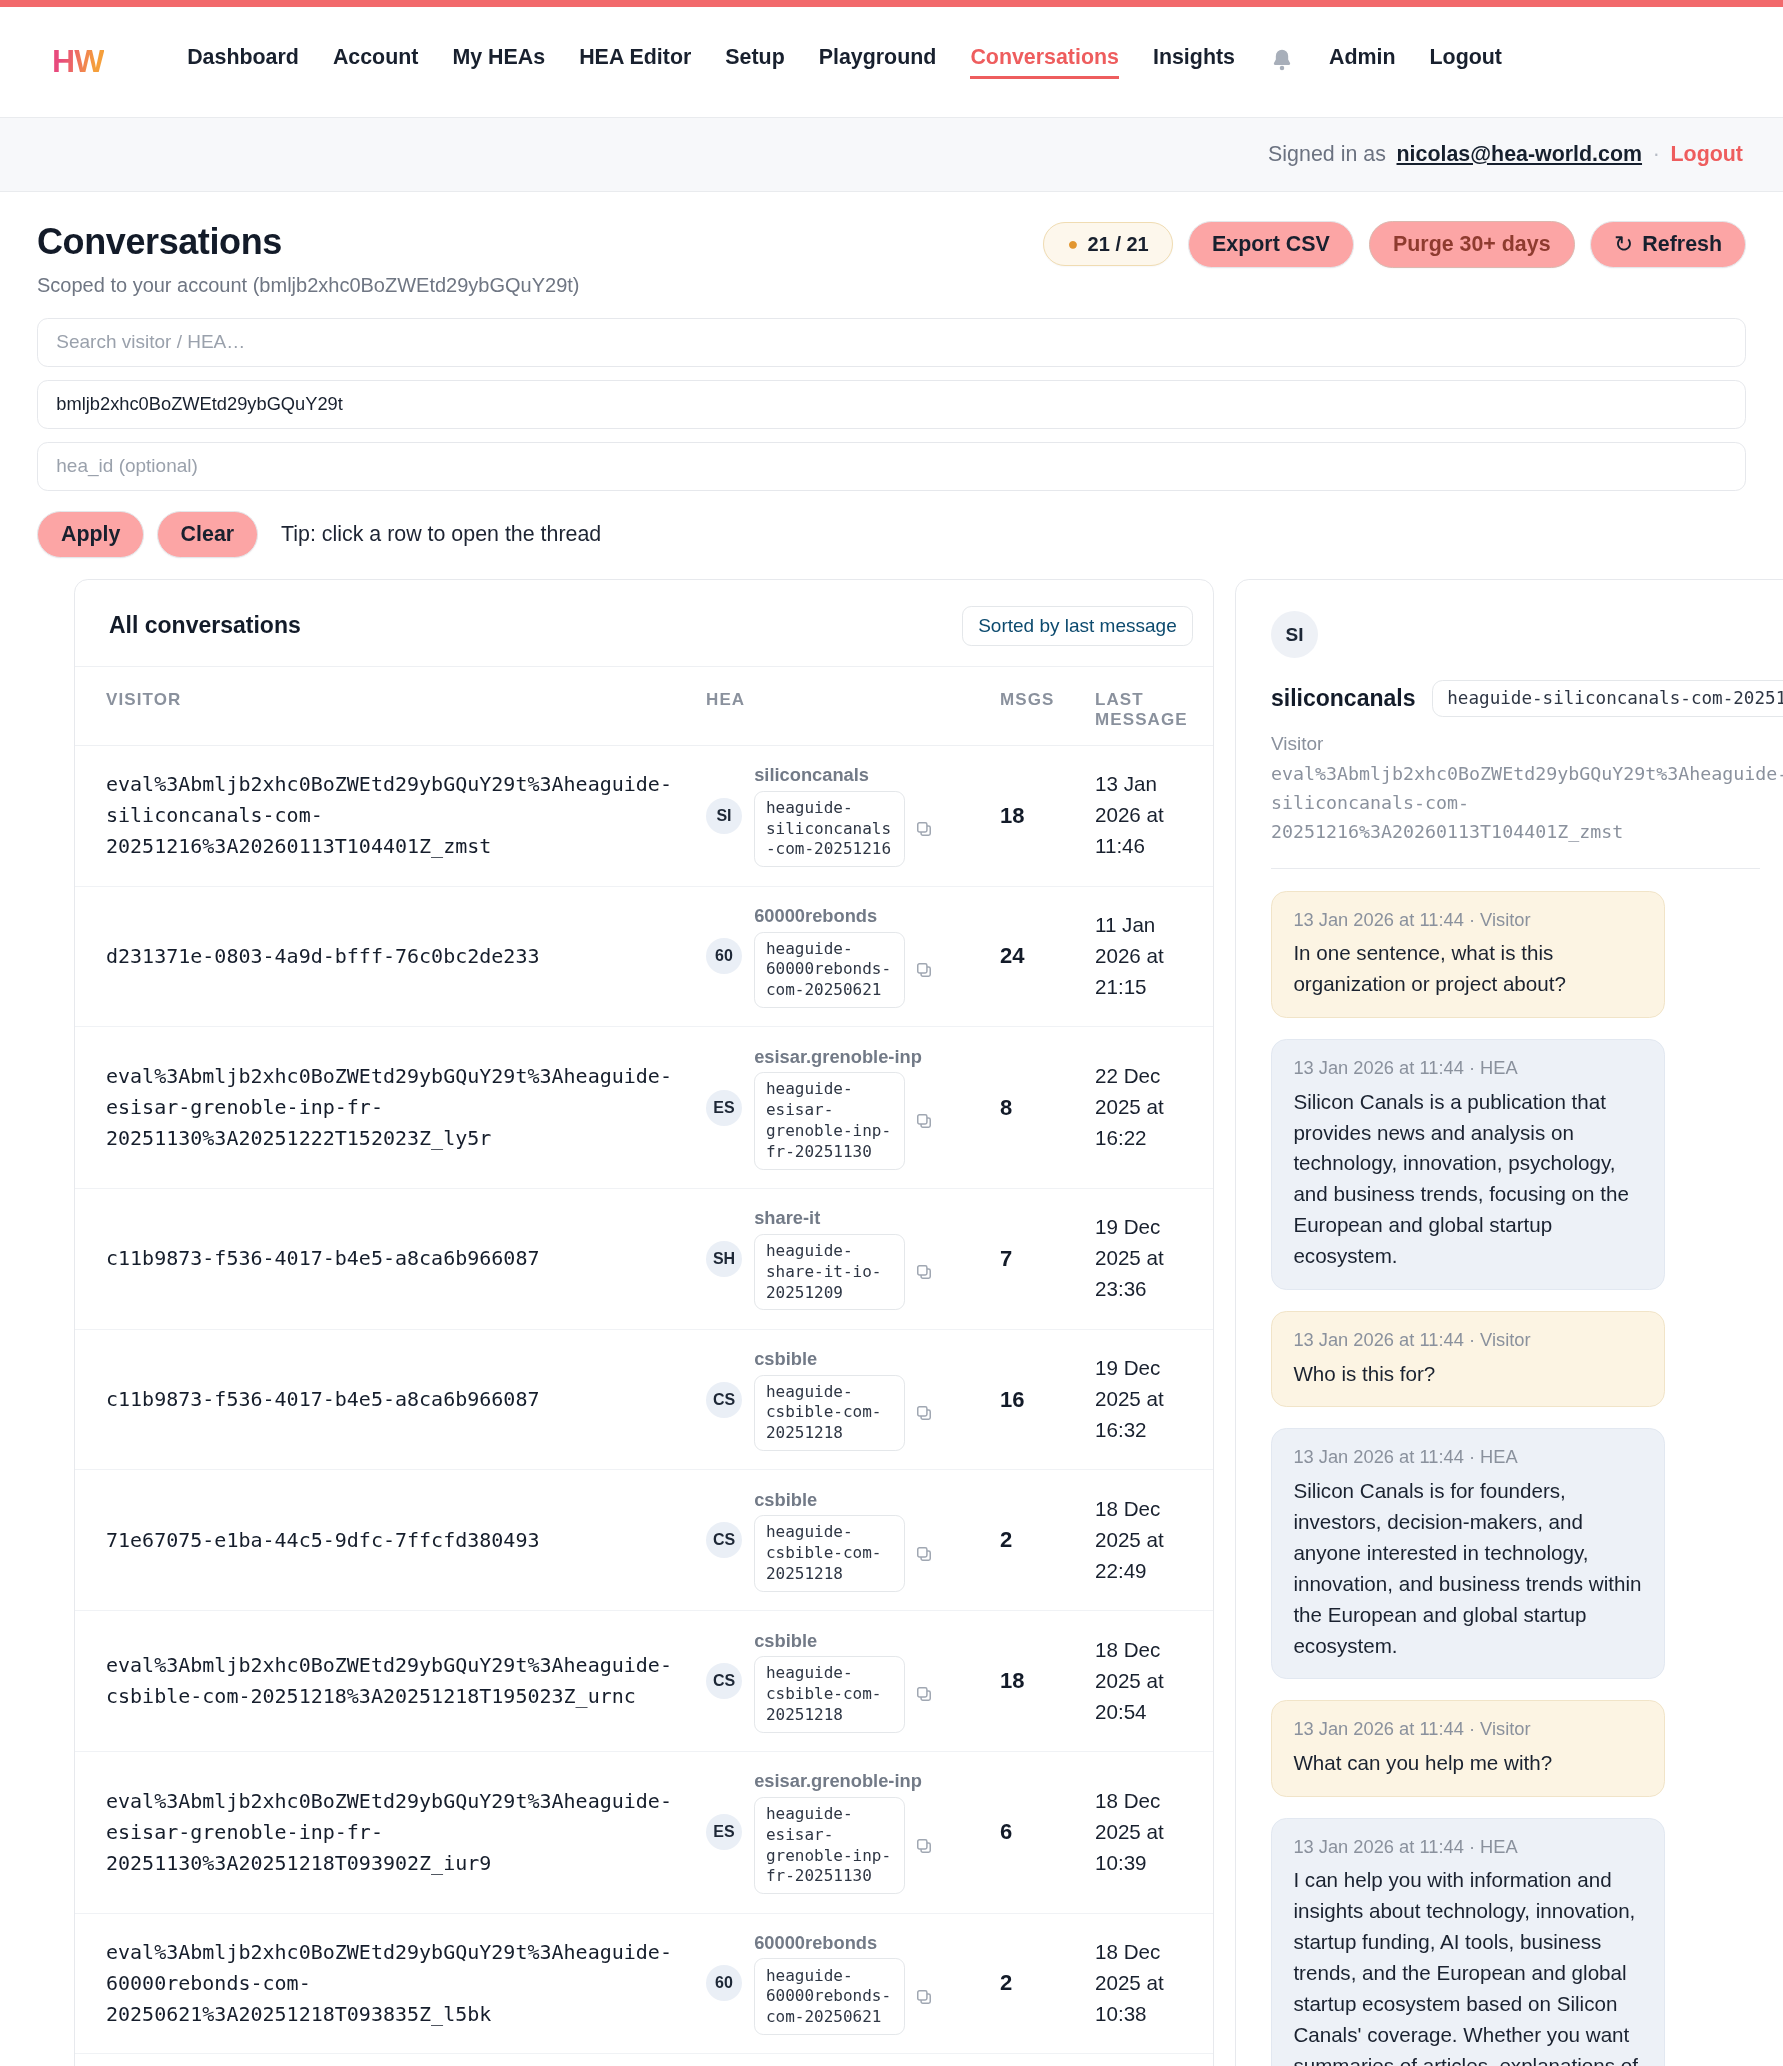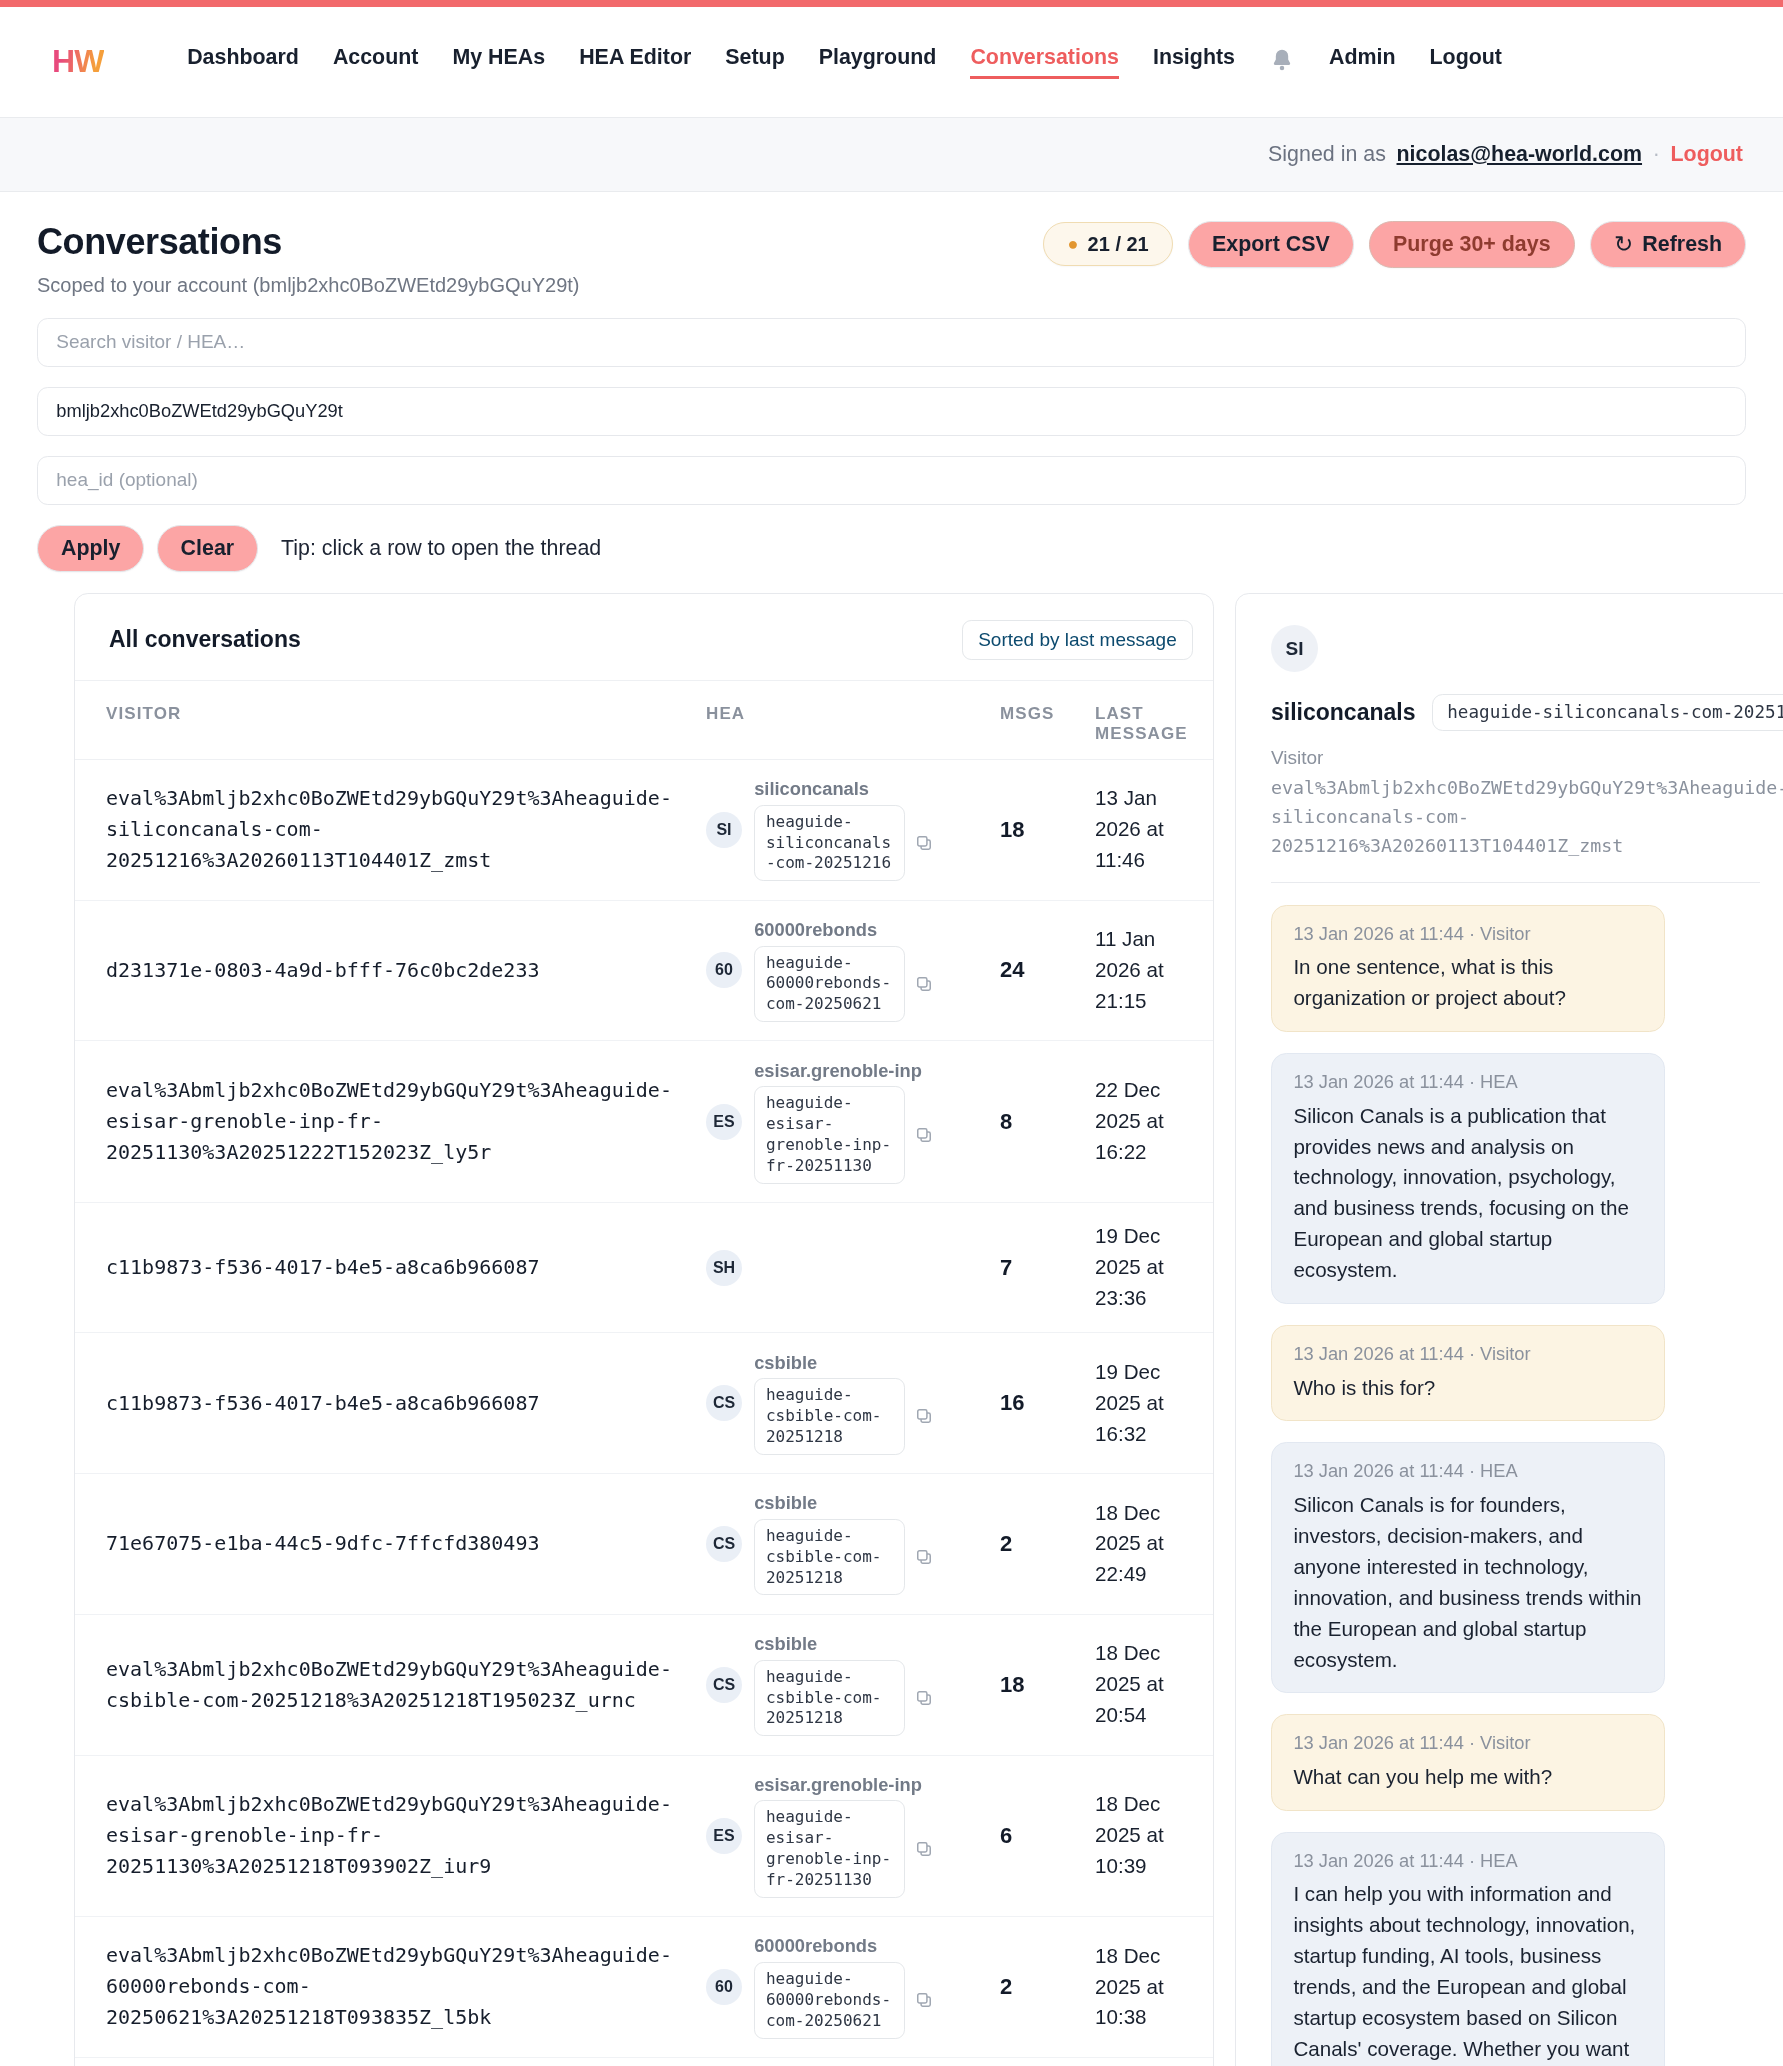--- a/index.html
+++ b/index.html
@@ -35,21 +35,21 @@
   .actions { margin-left:auto; display:flex; align-items:center; gap:15.3px; }
   .pill { display:inline-flex; align-items:center; gap:9.2px; height:47px; padding:0 23px;
     border:1.5px solid #e4e7ea; border-radius:24.5px; background:#fca5a5; font-size:21.4px; font-weight:700;
     color:#18202e; box-shadow:0 0.8px 1.5px rgba(20,30,50,.04); cursor:pointer; white-space:nowrap; }
   .badge-count { height:44px; background:#fdf7ec; border:1.5px solid #f0dcb2; cursor:default; font-size:20px; }
   .badge-count .dot { color:#e2962f; font-size:18.3px; }
   .btn-purge { color:#8e3b2f; border-color:#dcb7ae; }
   .refresh-glyph { font-size:23px; font-weight:400; }
 
   
-  .filter-input { display:block; width:100%; height:49px; margin-top:20px; padding:0 18.3px;
+  .filter-input { display:block; width:100%; height:49px; margin-top:13px; padding:0 18.3px;
     border:1.5px solid #e6e8ec; border-radius:10.7px; font-size:19px; color:#18202e; background:#fff; outline:none;
     font-family:"Liberation Sans", sans-serif; }
   .filter-input::placeholder { color:#9aa1ac; }
   .filter-input:first-of-type { margin-top:21.4px; }
   .filter-row { margin-top:20px; display:flex; align-items:center; gap:12.2px; }
   .tip { font-size:21.4px; color:#1d2433; margin-left:10.7px; }
 
   
   .panels { position:relative; margin-top:21.4px; height:1510px; }
   .panel { background:#fff; border:1.5px solid #e7e9ed; border-radius:13.8px; }
@@ -233,20 +233,32 @@
       </div>
     </div>
     <div class="c-msgs">8</div>
     <div class="c-last">22 Dec 2025 at 16:22</div>
   </div>
 
   <div class="tgrid trow">
     <div class="c-visitor mono">c11b9873-f536-4017-b4e5-a8ca6b966087</div>
     <div class="c-hea">
       <div class="avatar">SH</div>
+      <div class="hea-info">
+        <div class="hea-name">share-it</div>
+        <div class="chip-row">
+          <span class="chip mono">heaguide-share-it-io-20251209</span>
+          <span class="copy">
+                    <svg width="20" height="20" viewBox="0 0 24 24" fill="none" stroke="#a0a7b2" stroke-width="1.8">
+                      <rect x="8.5" y="8.5" width="11" height="11" rx="2"></rect>
+                      <rect x="4.5" y="4.5" width="11" height="11" rx="2" fill="#fff"></rect>
+                    </svg>
+                  </span>
+        </div>
+      </div>
     </div>
     <div class="c-msgs">7</div>
     <div class="c-last">19 Dec 2025 at 23:36</div>
   </div>
 
   <div class="tgrid trow">
     <div class="c-visitor mono">c11b9873-f536-4017-b4e5-a8ca6b966087</div>
     <div class="c-hea">
       <div class="avatar">CS</div>
       <div class="hea-info">

